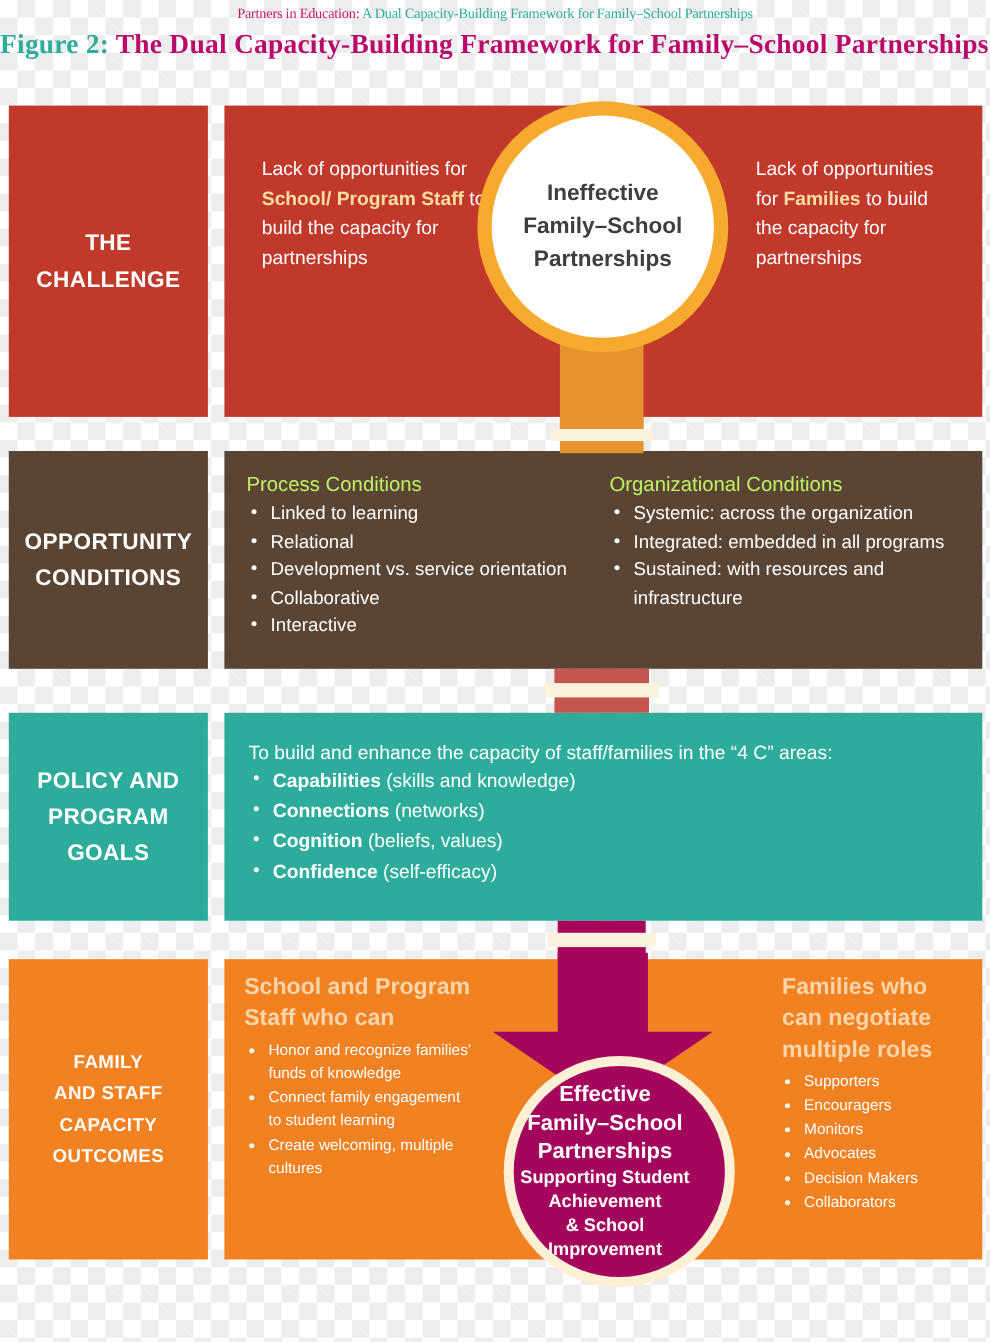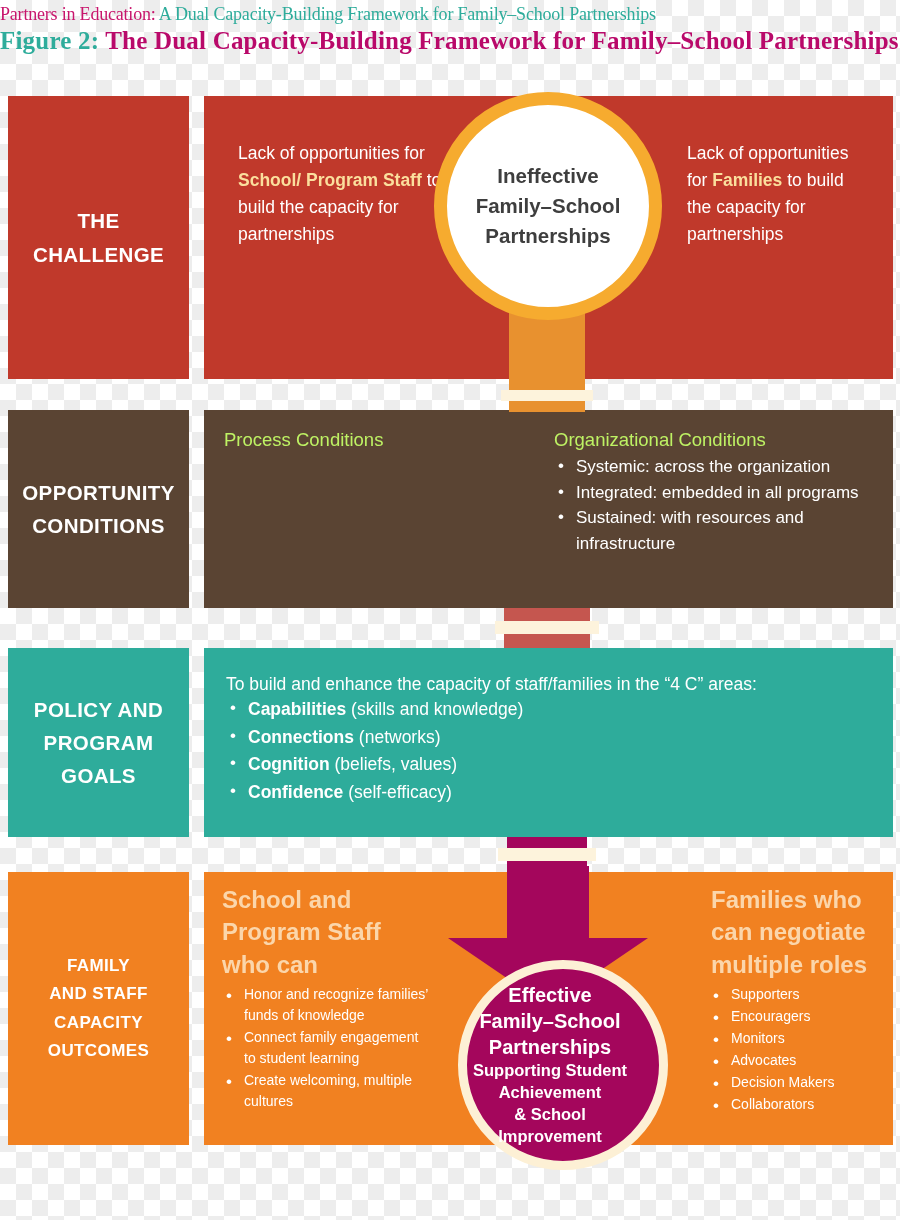--- a/index.html
+++ b/index.html
@@ -18,23 +18,23 @@
       linear-gradient(45deg, #ededed 25%, transparent 25%, transparent 75%, #ededed 75%),
       linear-gradient(45deg, #ededed 25%, transparent 25%, transparent 75%, #ededed 75%);
     background-size: 32px 32px;
     background-position: 0 0, 16px 16px;
     background-color: #ffffff;
   }
 
   
   #kicker {
     position: absolute; top: 4px; left: 0; width: 900px;
-    text-align: left;
+    text-align: center;
     font-family: "Liberation Serif", serif;
-    font-size: 18px;
+    font-size: 13px;
     letter-spacing: -0.2px;
     white-space: nowrap;
   }
   #kicker .k-pink { color: #c8156c; }
   #kicker .k-teal { color: #2eac9b; }
 
   #figtitle {
     position: absolute; top: 27px; left: 0; width: 740px;
     text-align: center;
     font-family: "Liberation Serif", serif;
@@ -169,21 +169,21 @@
     z-index: 7;
   }
 
   
   #band4 { top: 872px; height: 273px; }
   #band4 .label-panel { font-size: 17px; line-height: 1.66; }
   .out-col { position: absolute; top: 12px; }
   #out-left  { left: 18px;  width: 208px; }
   #out-right { right: 10px; width: 172px; }
   .out-head {
-    color: #fbd6ab; font-weight: bold; font-size: 24px;
+    color: #fbd6ab; font-weight: bold; font-size: 21px;
     line-height: 1.35; margin-bottom: 3px;
   }
   .out-col ul.bul li { font-size: 14px; line-height: 1.5; margin-bottom: 1px; }
   #out-right ul.bul li { padding-left: 20px; }
   #out-right ul.bul li::before { left: 2px; }
 
   
   #outcome-circle {
     position: absolute; left: 458px; top: 960px;
     width: 210px; height: 210px;
@@ -247,20 +247,27 @@
   <div class="band" id="band2">
     <div class="label-panel c-brown">
       <div>
         <div>OPPORTUNITY</div>
         <div>CONDITIONS</div>
       </div>
     </div>
     <div class="content-panel c-brown">
       <div class="cond-col" id="cond-left">
         <div class="cond-head">Process Conditions</div>
+        <ul class="bul">
+          <li>Linked to learning</li>
+          <li>Relational</li>
+          <li>Development vs. service orientation</li>
+          <li>Collaborative</li>
+          <li>Interactive</li>
+        </ul>
       </div>
       <div class="cond-col" id="cond-right">
         <div class="cond-head">Organizational Conditions</div>
         <ul class="bul">
           <li>Systemic: across the organization</li>
           <li>Integrated: embedded in all programs</li>
           <li>Sustained: with resources and infrastructure</li>
         </ul>
       </div>
     </div>

